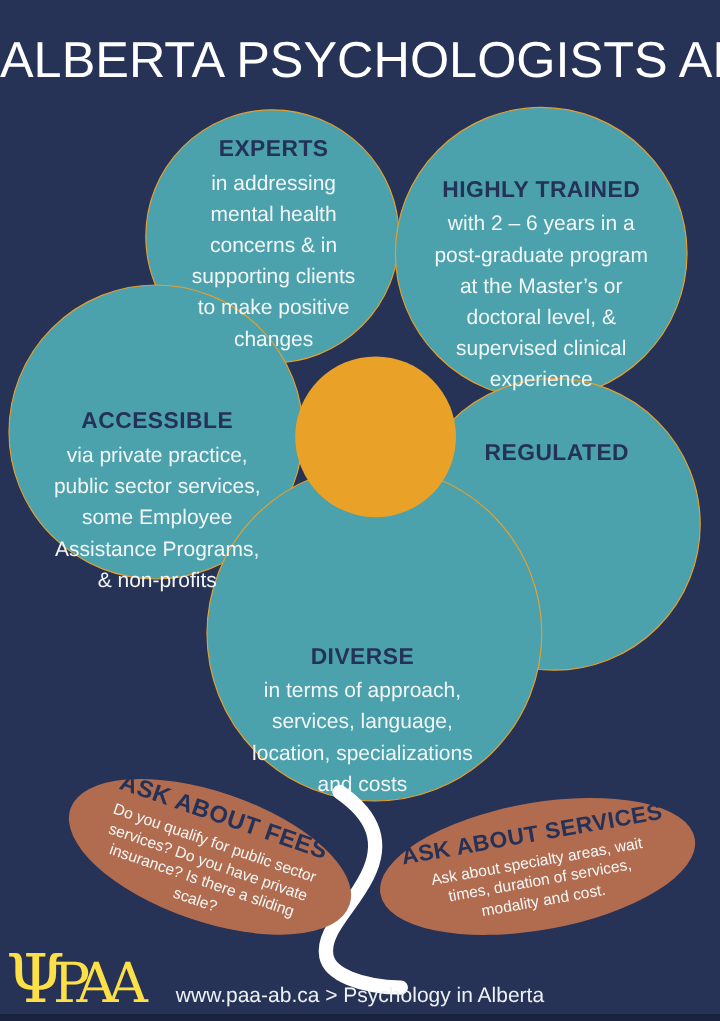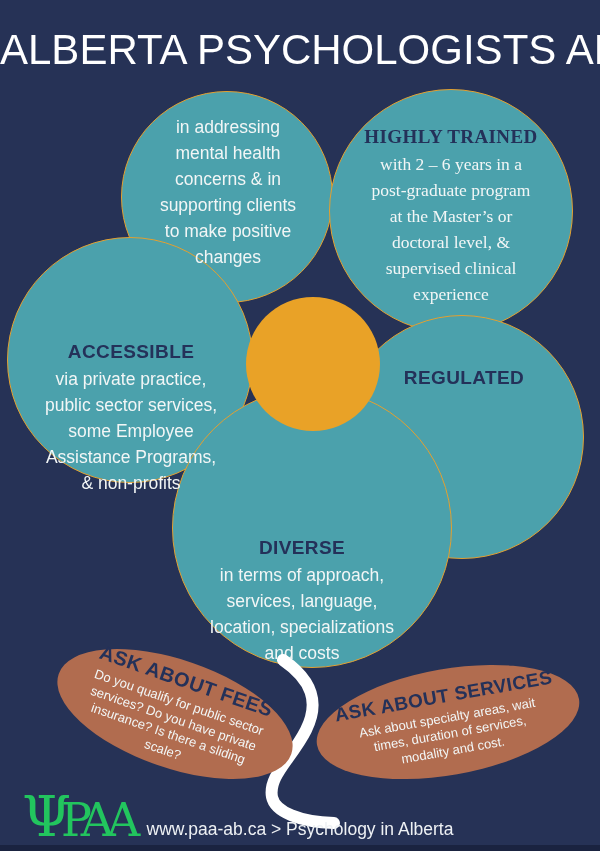--- a/index.html
+++ b/index.html
@@ -41,21 +41,21 @@
     border-radius: 50%;
     background: var(--center, #E9A227);
     z-index: 4;
   }
   .petal-text {
     position: absolute;
     z-index: 5;
     text-align: center;
   }
   .petal-text-experts    { left:122px; top:114px; width:212px; }
-  .petal-text-trained    { left:330px; top:126px; width:242px;font-family:Liberation Serif, serif; }
+  .petal-text-trained    { left:330px; top:148px; width:242px; }
   .petal-text-accessible { left:10px;  top:341px; width:242px; }
   .petal-text-regulated  { left:344px; top:367px; width:240px; }
   .petal-text-diverse    { left:170px; top:497px; width:264px;margin-top:40px; }
   .petal-heading {
     color: var(--heading, #243159);
     font-size: 19px;
     font-weight: bold;
     letter-spacing: 0.4px;
     margin-bottom: 3px;
   }
@@ -108,24 +108,24 @@
     left: 0;
     bottom: 11px;
     width: 100%;
     text-align: center;
     color: #eef1f4;
     font-size: 17.5px;
     z-index: 8;
   }
   .logo {
     position: absolute;
-    left: 22px;
+    left: 5px;
     bottom: 6px;
     z-index: 9;
-    color: #22c55e;
+    color: #fde047;
     font-family: "DejaVu Serif", "Liberation Serif", serif;
     white-space: nowrap;
     line-height: 1;
   }
   .logo-psi { font-size: 56px; letter-spacing: -10px; }
   .logo-paa { font-size: 46px; letter-spacing: -7px; }
   .bottom-strip {
     position: absolute;
     left: 0; bottom: 0;
     width: 100%; height: 6px;
@@ -142,20 +142,21 @@
 
   <div class="flower">
     <div class="petal petal-experts"></div>
     <div class="petal petal-trained"></div>
     <div class="petal petal-accessible"></div>
     <div class="petal petal-regulated"></div>
     <div class="petal petal-diverse"></div>
     <div class="center-circle"></div>
 
     <div class="petal-text petal-text-experts">
+      <div class="petal-heading">EXPERTS</div>
       <div class="petal-body">in addressing
 mental health
 concerns &amp; in
 supporting clients
 to make positive
 changes</div>
     </div>
 
     <div class="petal-text petal-text-trained">
       <div class="petal-heading">HIGHLY TRAINED</div>

